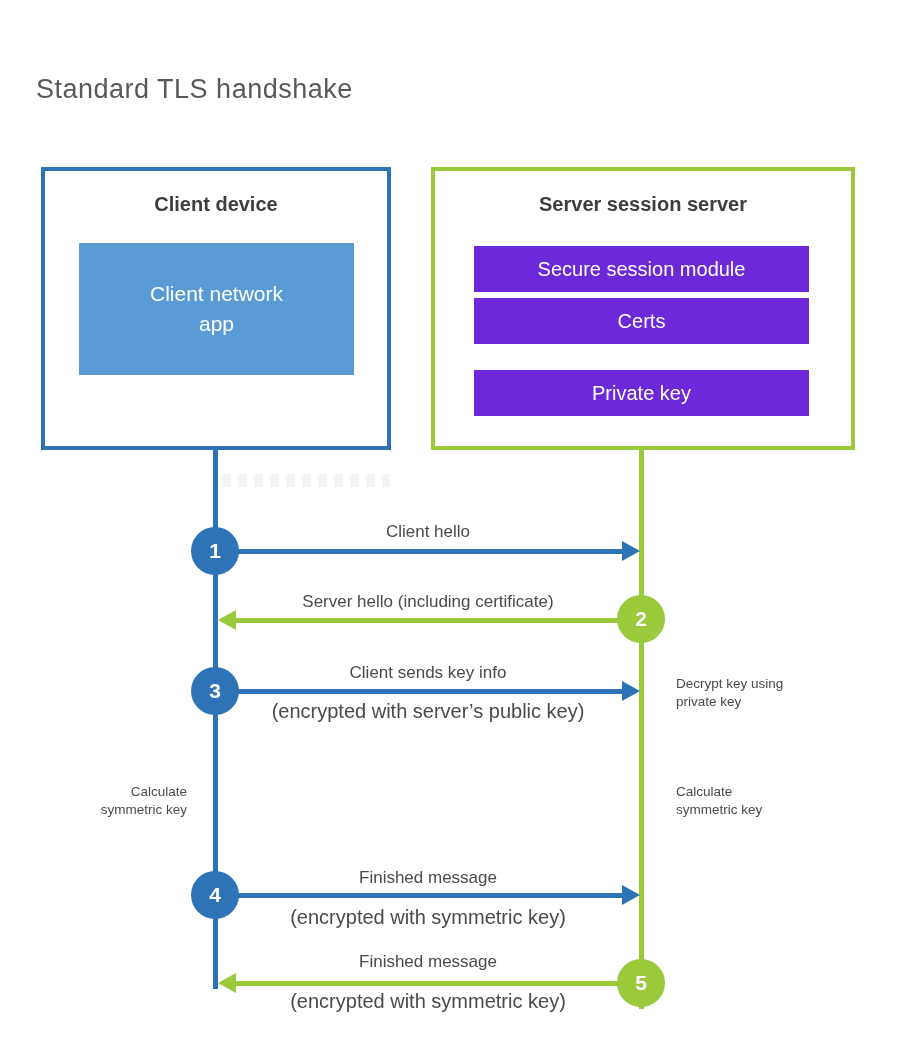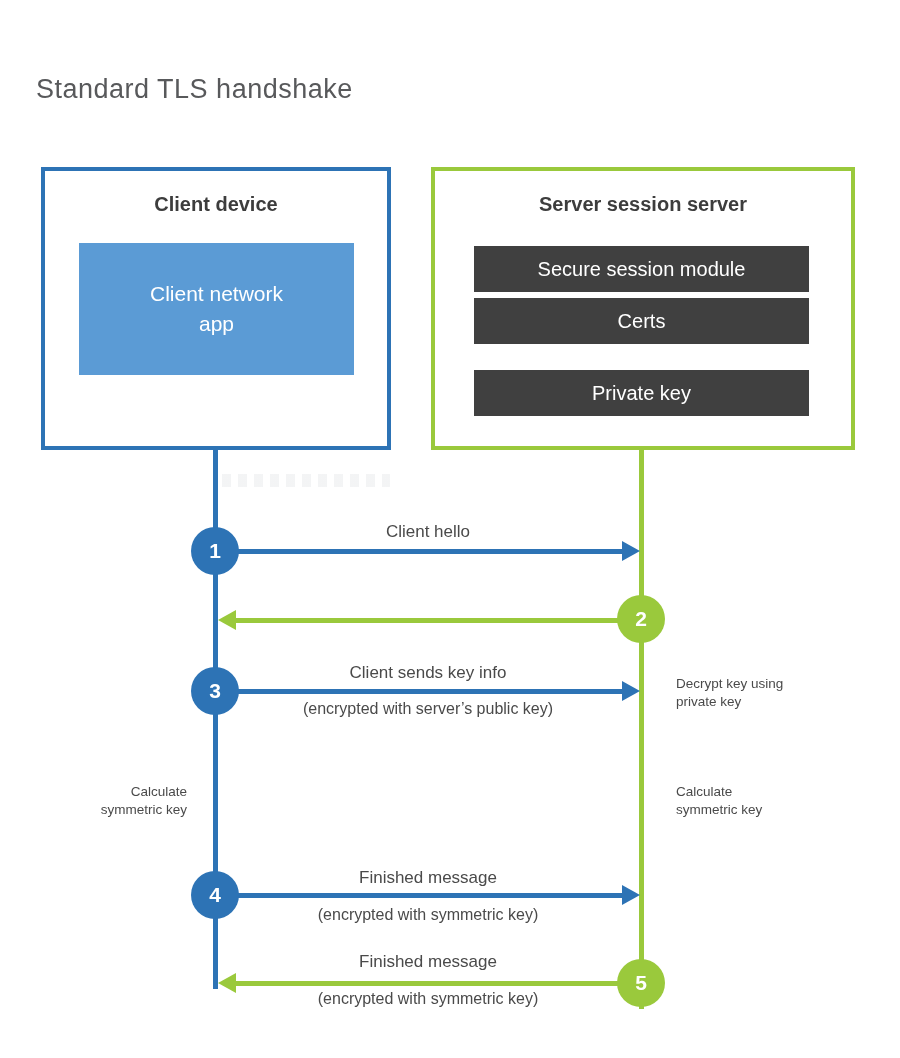--- a/index.html
+++ b/index.html
@@ -51,21 +51,21 @@
     flex-direction: column;
     align-items: center;
     justify-content: center;
     text-align: center;
   }
   .app-rect span { display: block; }
   .server-bar {
     position: absolute;
     left: 39px;
     width: 335px; height: 46px;
-    background: #404040;
+    background: #6d28d9;
     color: #ffffff;
     font-size: 20px;
     line-height: 46px;
     text-align: center;
   }
   .server-bar.b0 { top: 75px; }
   .server-bar.b1 { top: 127px; }
   .server-bar.b2 { top: 199px; }
   
   .lifeline { position: absolute; width: 5px; }
@@ -103,21 +103,21 @@
     position: absolute;
     left: 213px; width: 430px;
     text-align: center;
     font-size: 17px;
     color: #4a4a4a;
   }
   .msg-sub {
     position: absolute;
     left: 213px; width: 430px;
     text-align: center;
-    font-size: 16px;
+    font-size: 20px;
     color: #4a4a4a;
   }
   
   .side-note {
     position: absolute;
     font-size: 13.5px;
     line-height: 17.5px;
     color: #4a4a4a;
     width: 150px;
   }
@@ -149,20 +149,21 @@
 
   <div class="lifeline blue"></div>
   <div class="lifeline green"></div>
   <div class="ghost-dashes"></div>
 
   <div class="msg-label" style="top:478px">Client hello</div>
   <div class="arrow-line blue" style="left:215px; top:505px; width:407px"></div>
   <div class="arrow-head right blue" style="left:622px; top:497px"></div>
   <div class="step-circle blue" style="left:191px; top:483px">1</div>
 
+  <div class="msg-label" style="top:548px">Server hello (including certificate)</div>
   <div class="arrow-head left green" style="left:218px; top:566px"></div>
   <div class="arrow-line green" style="left:236px; top:574px; width:405px"></div>
   <div class="step-circle green" style="left:617px; top:551px">2</div>
 
   <div class="msg-label" style="top:619px">Client sends key info</div>
   <div class="arrow-line blue" style="left:215px; top:645px; width:407px"></div>
   <div class="arrow-head right blue" style="left:622px; top:637px"></div>
   <div class="step-circle blue" style="left:191px; top:623px">3</div>
   <div class="msg-sub" style="top:656px">(encrypted with server’s public key)</div>
 

